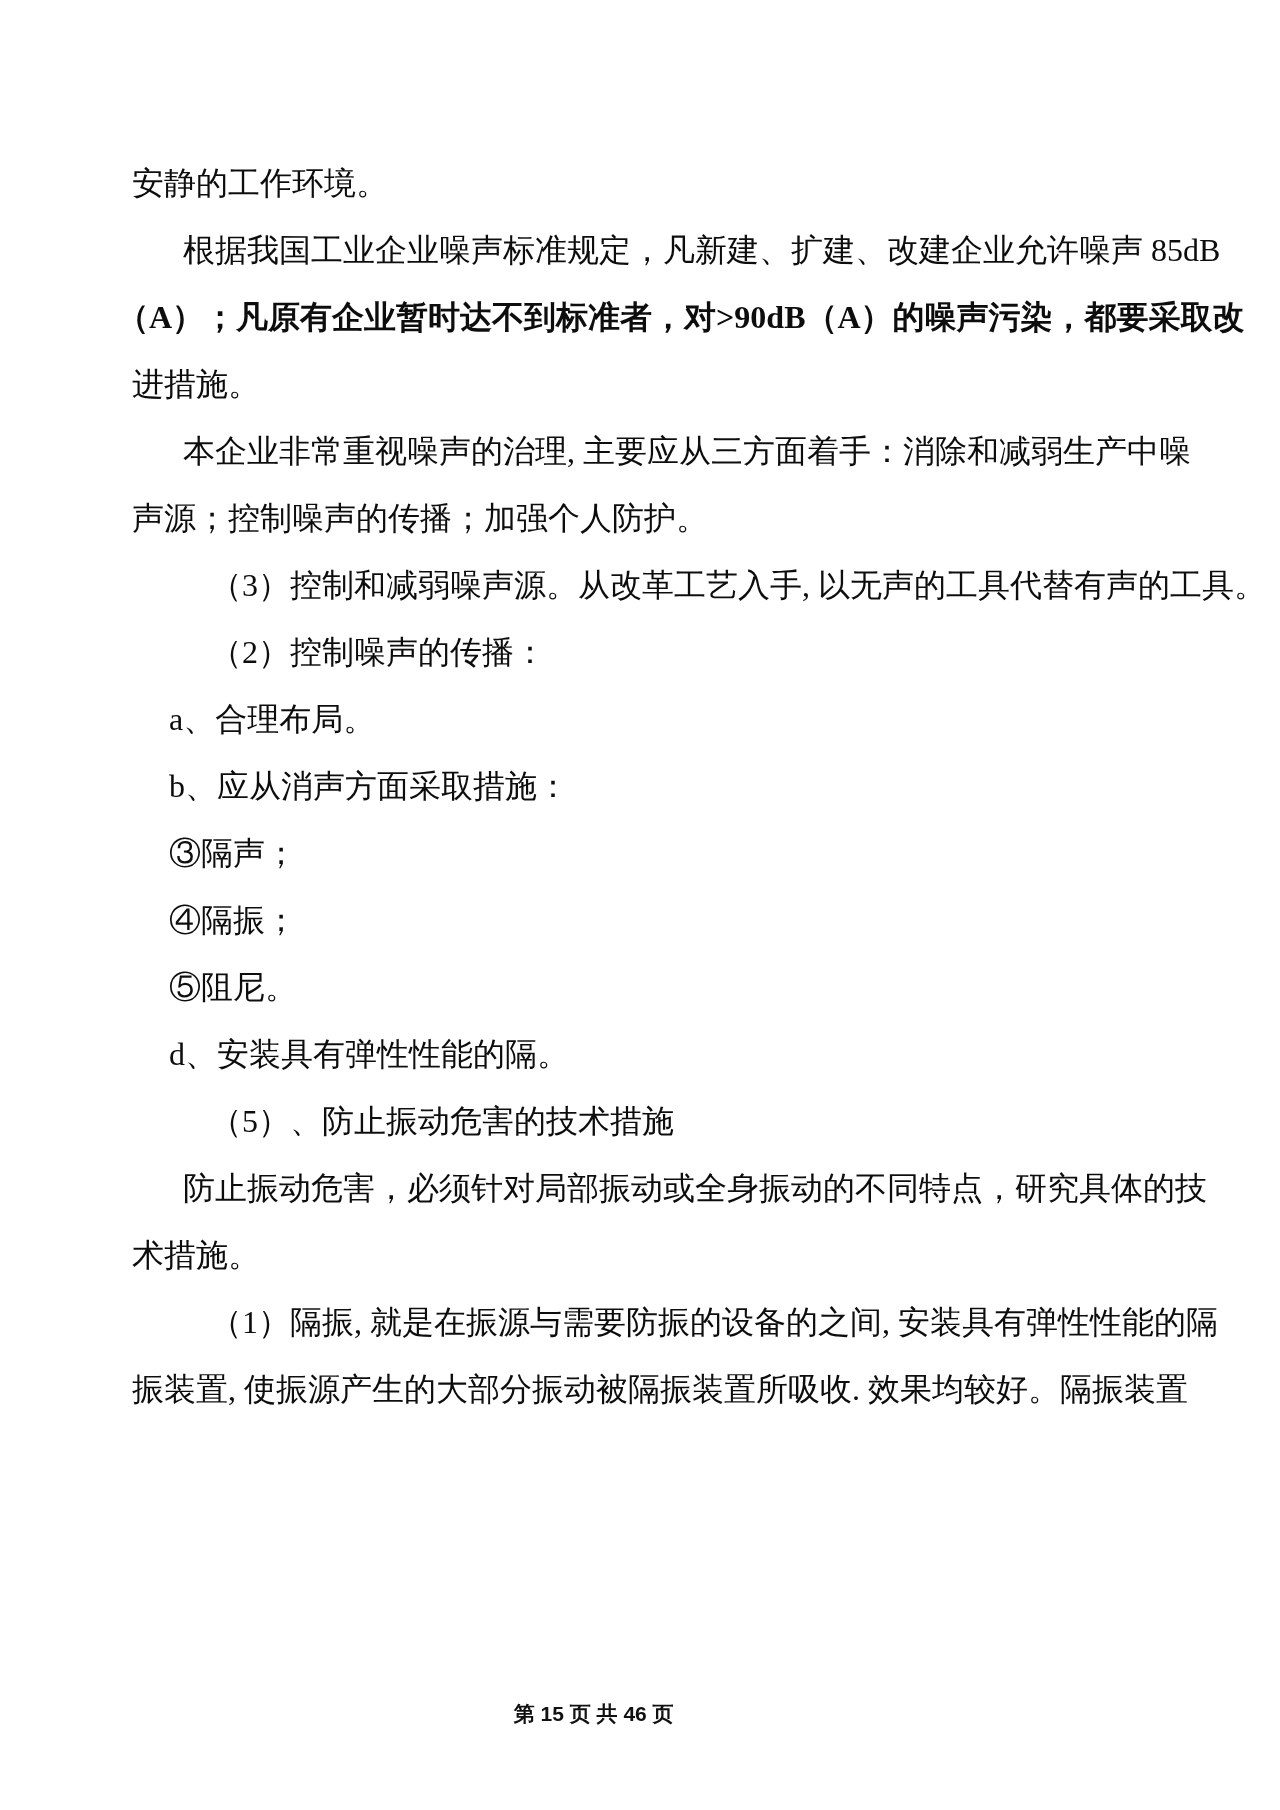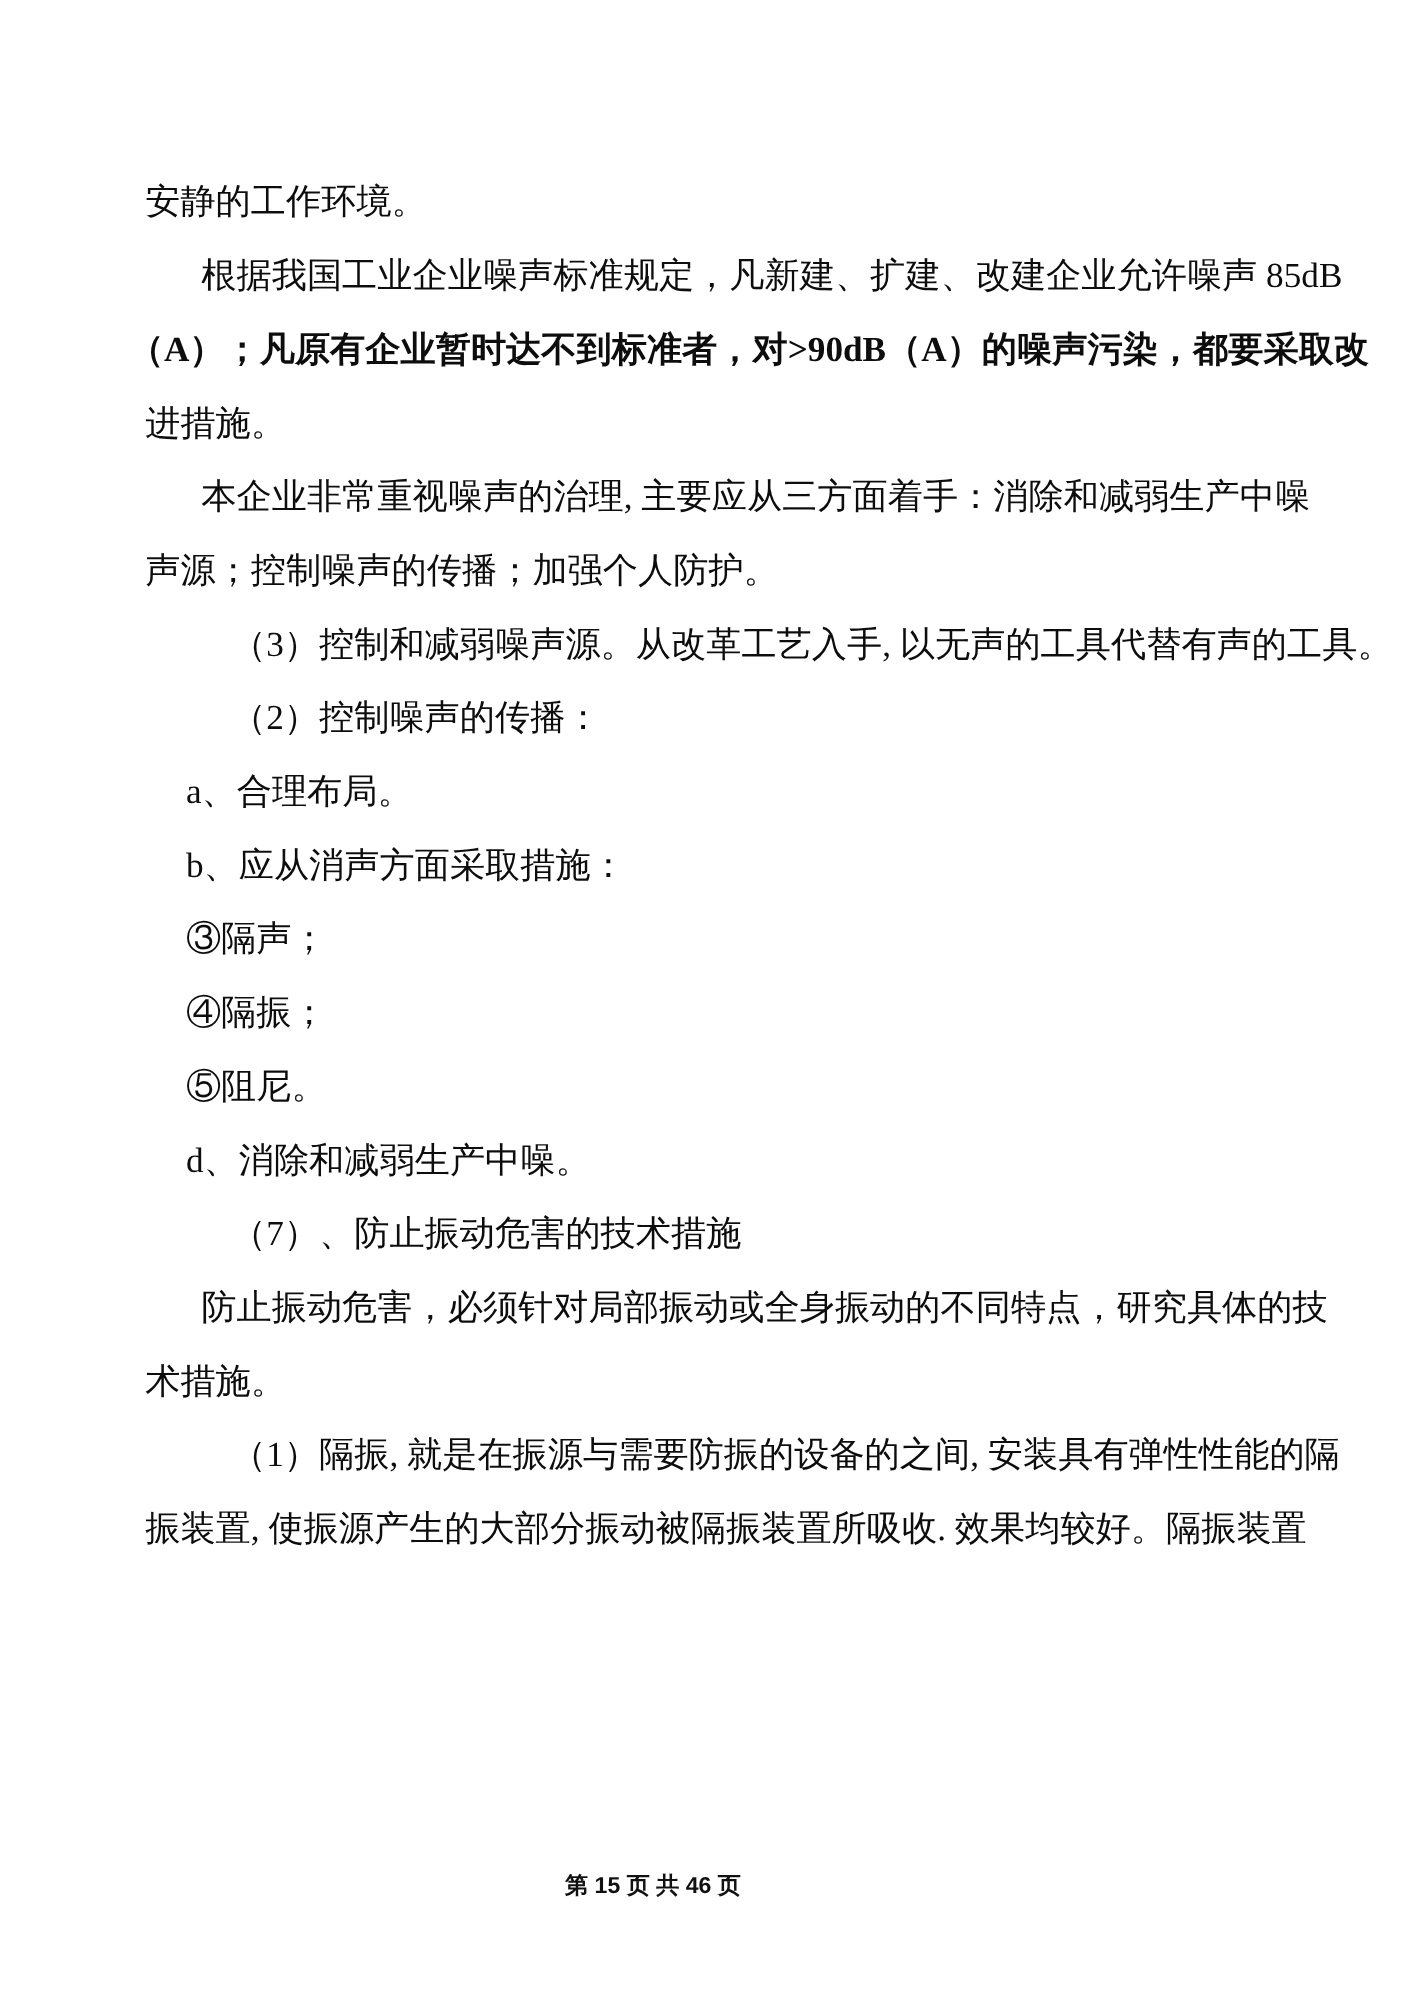--- a/index.html
+++ b/index.html
@@ -62,22 +62,22 @@
     <div class="line flush"><span>进措施。</span></div>
     <div class="line p2"><span>本企业非常重视噪声的治理, 主要应从三方面着手：消除和减弱生产中噪</span></div>
     <div class="line flush"><span>声源；控制噪声的传播；加强个人防护。</span></div>
     <div class="line pn"><span>（3）控制和减弱噪声源。从改革工艺入手, 以无声的工具代替有声的工具。</span></div>
     <div class="line pn"><span>（2）控制噪声的传播：</span></div>
     <div class="line item"><span>a、合理布局。</span></div>
     <div class="line item"><span>b、应从消声方面采取措施：</span></div>
     <div class="line item"><span>③隔声；</span></div>
     <div class="line item"><span>④隔振；</span></div>
     <div class="line item"><span>⑤阻尼。</span></div>
-    <div class="line item"><span>d、消除和减弱生产中噪。</span></div>
-    <div class="line pn"><span>（7）、防止振动危害的技术措施</span></div>
+    <div class="line item"><span>d、安装具有弹性性能的隔。</span></div>
+    <div class="line pn"><span>（5）、防止振动危害的技术措施</span></div>
     <div class="line p2"><span>防止振动危害，必须针对局部振动或全身振动的不同特点，研究具体的技</span></div>
     <div class="line flush"><span>术措施。</span></div>
     <div class="line pn"><span>（1）隔振, 就是在振源与需要防振的设备的之间, 安装具有弹性性能的隔</span></div>
     <div class="line flush"><span>振装置, 使振源产生的大部分振动被隔振装置所吸收. 效果均较好。隔振装置</span></div>
   </div>
 
   <div class="footer">
     <span>第 15 页 共 46 页</span>
   </div>
 </div>

